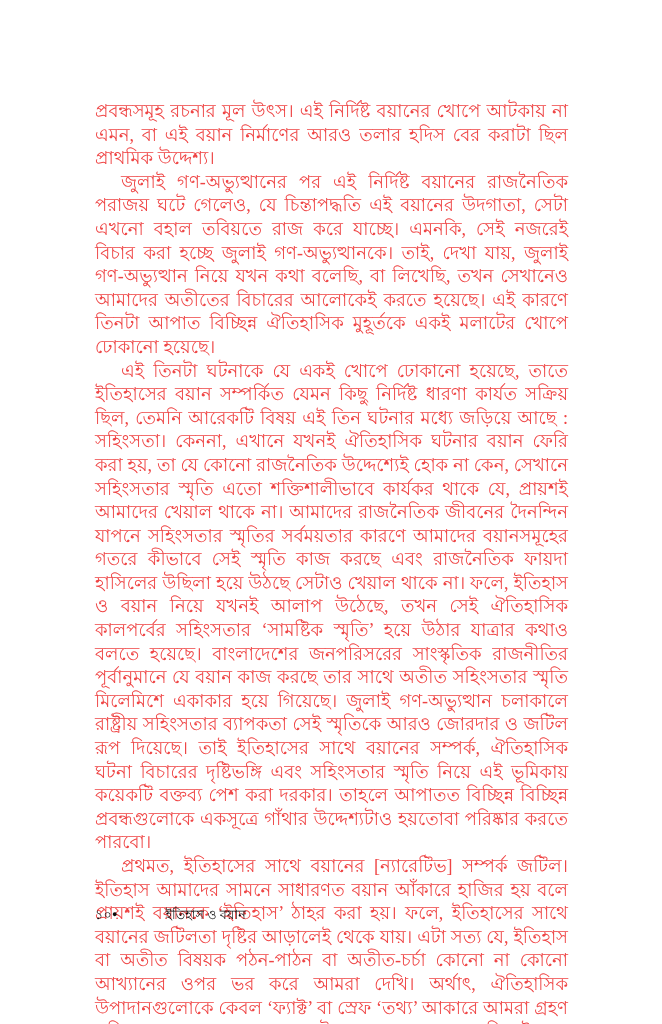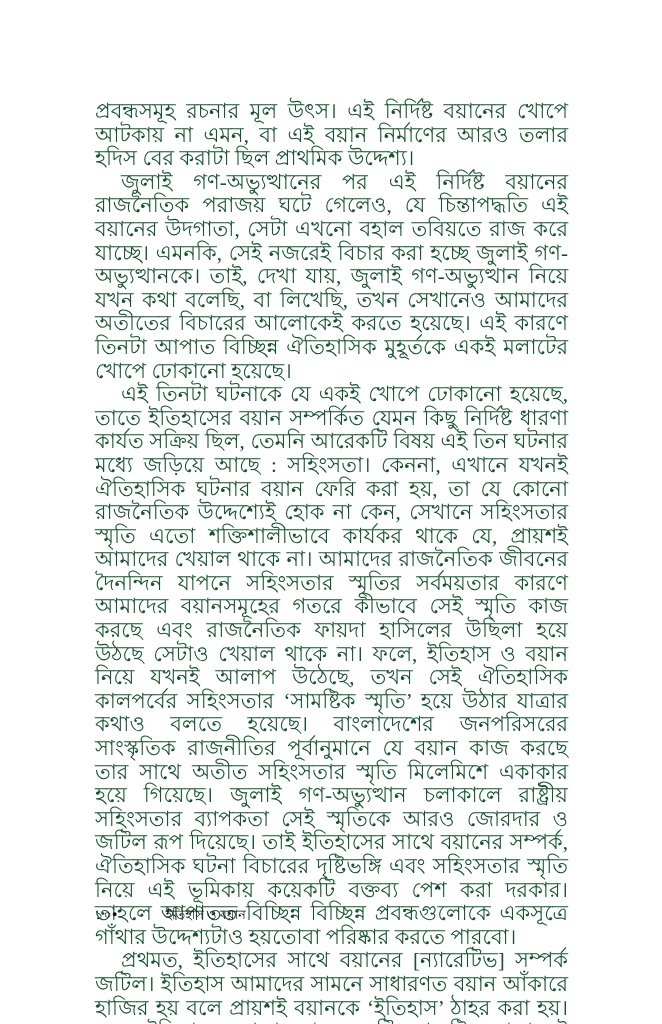--- a/index.html
+++ b/index.html
@@ -23,23 +23,23 @@
     position: absolute;
     left: 95px;
     top: 100px;
     width: 473px;
   }
 
   .para {
     margin: 0;
     padding: 0;
     font-family: "Liberation Serif", "DejaVu Serif", serif;
-    font-size: 21px;
+    font-size: 18px;
     line-height: 23.6px;
-    color: #14532d;
+    color: #ef4444;
     text-align: justify;
     text-justify: inter-word;
     text-indent: 26px;
     word-spacing: 0.2px;
     letter-spacing: 0;
     -webkit-font-smoothing: none;
   }
 
   .para.first {
     text-indent: 0;

